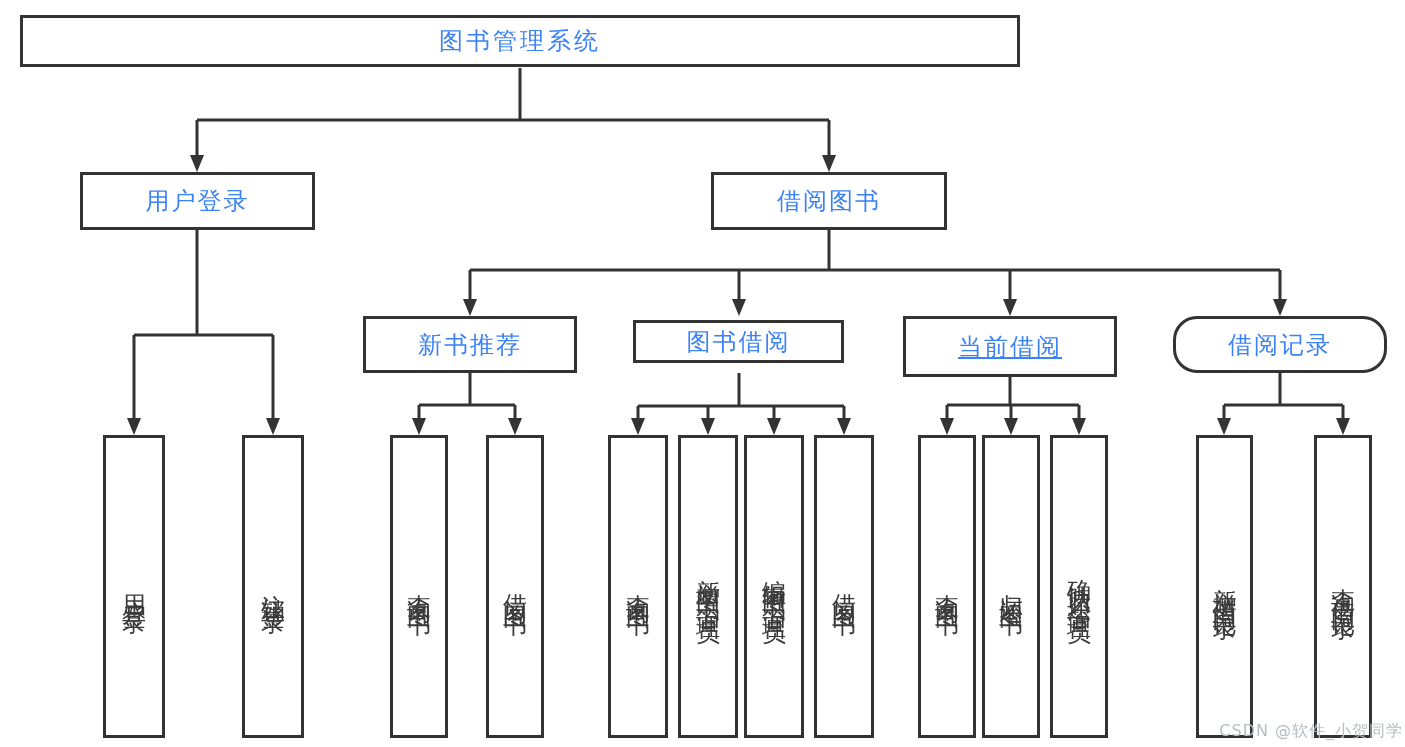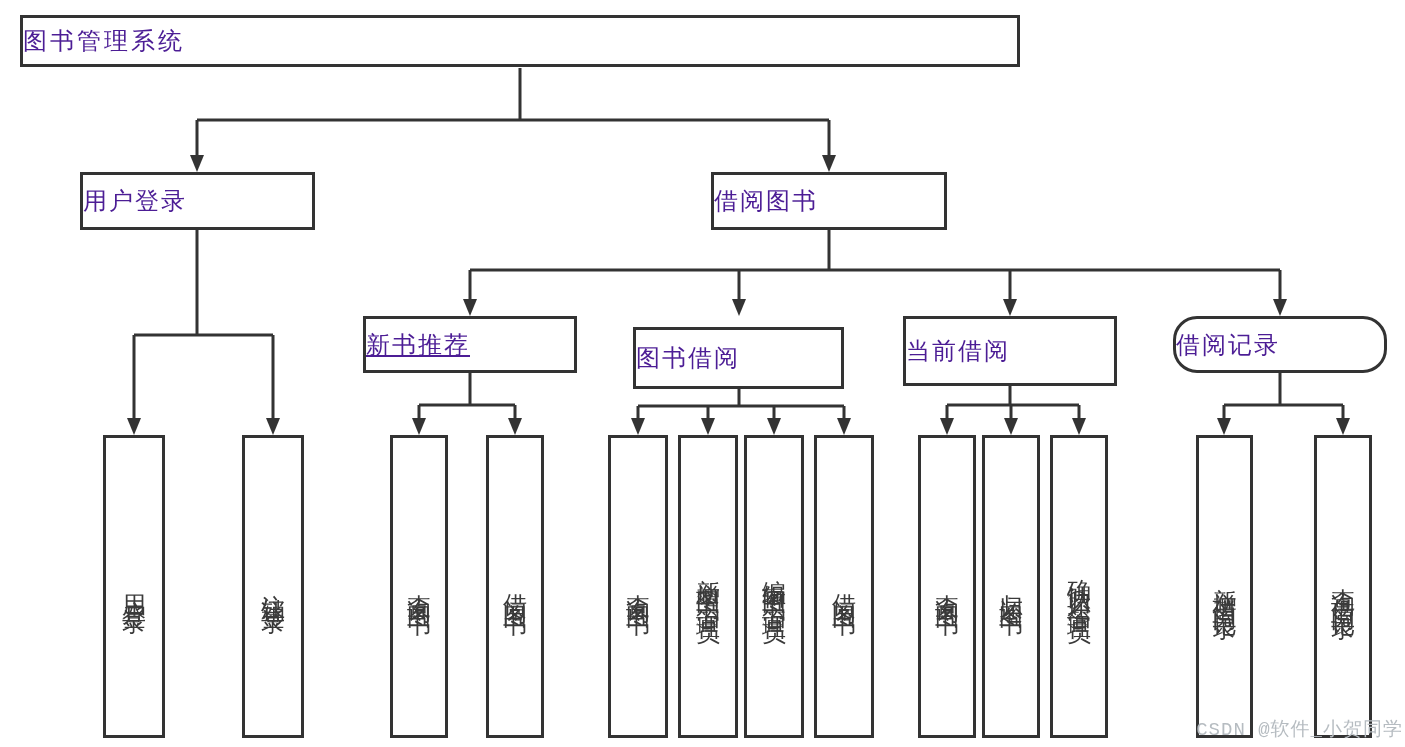--- a/index.html
+++ b/index.html
@@ -21,22 +21,22 @@
     width: 1405px; height: 747px;
     pointer-events: none;
   }
   .node {
     position: absolute;
     box-sizing: border-box;
     border: 3px solid #333333;
     background: #ffffff;
     display: flex;
     align-items: center;
-    justify-content: flex-start;
-    color: #4c1d95;
+    justify-content: center;
+    color: #3b82f6;
     font-size: 24px;
     letter-spacing: 2px;
     white-space: nowrap;
   }
   .node.root { letter-spacing: 3px; }
   .leaf {
     position: absolute;
     box-sizing: border-box;
     border: 3px solid #333333;
     background: #ffffff;
@@ -51,33 +51,32 @@
     text-orientation: mixed;
     color: #3a3a3a;
     font-size: 24px;
     letter-spacing: 6px;
     line-height: 1;
   }
   .watermark {
     position: absolute;
     right: 2px;
     bottom: 5px;
-    font-size: 19px;
+    font-size: 16px;
     color: #b6bcc1;
     letter-spacing: 1px;
     white-space: nowrap;
-    font-family: Liberation Mono, monospace;
   }
   
   #n-root   { left: 20px;   top: 15px;  width: 1000px; height: 52px; }
   #n-login  { left: 80px;   top: 172px; width: 235px;  height: 58px; }
   #n-mgmt   { left: 711px;  top: 172px; width: 236px;  height: 58px; }
-  #n-newbk  { left: 363px;  top: 316px; width: 214px;  height: 57px; text-decoration: underline; }
-  #n-borrow { left: 633px;  top: 327px; width: 211px;  height: 62px; }
-  #n-currb  { left: 903px;  top: 316px; width: 214px;  height: 70px; }
+  #n-newbk  { left: 363px;  top: 316px; width: 214px;  height: 57px; }
+  #n-borrow { left: 633px;  top: 320px; width: 211px;  height: 43px; }
+  #n-currb  { left: 903px;  top: 316px; width: 214px;  height: 61px; text-decoration: underline; }
   #n-record { left: 1173px; top: 316px; width: 214px;  height: 57px; border-radius: 24px; }
   #f1  { left: 103px;  width: 62px; }
   #f2  { left: 242px;  width: 62px; }
   #f3  { left: 390px;  width: 58px; }
   #f4  { left: 486px;  width: 58px; }
   #f5  { left: 608px;  width: 60px; }
   #f6  { left: 678px;  width: 60px; }
   #f7  { left: 744px;  width: 60px; }
   #f8  { left: 814px;  width: 60px; }
   #f9  { left: 918px;  width: 58px; }

